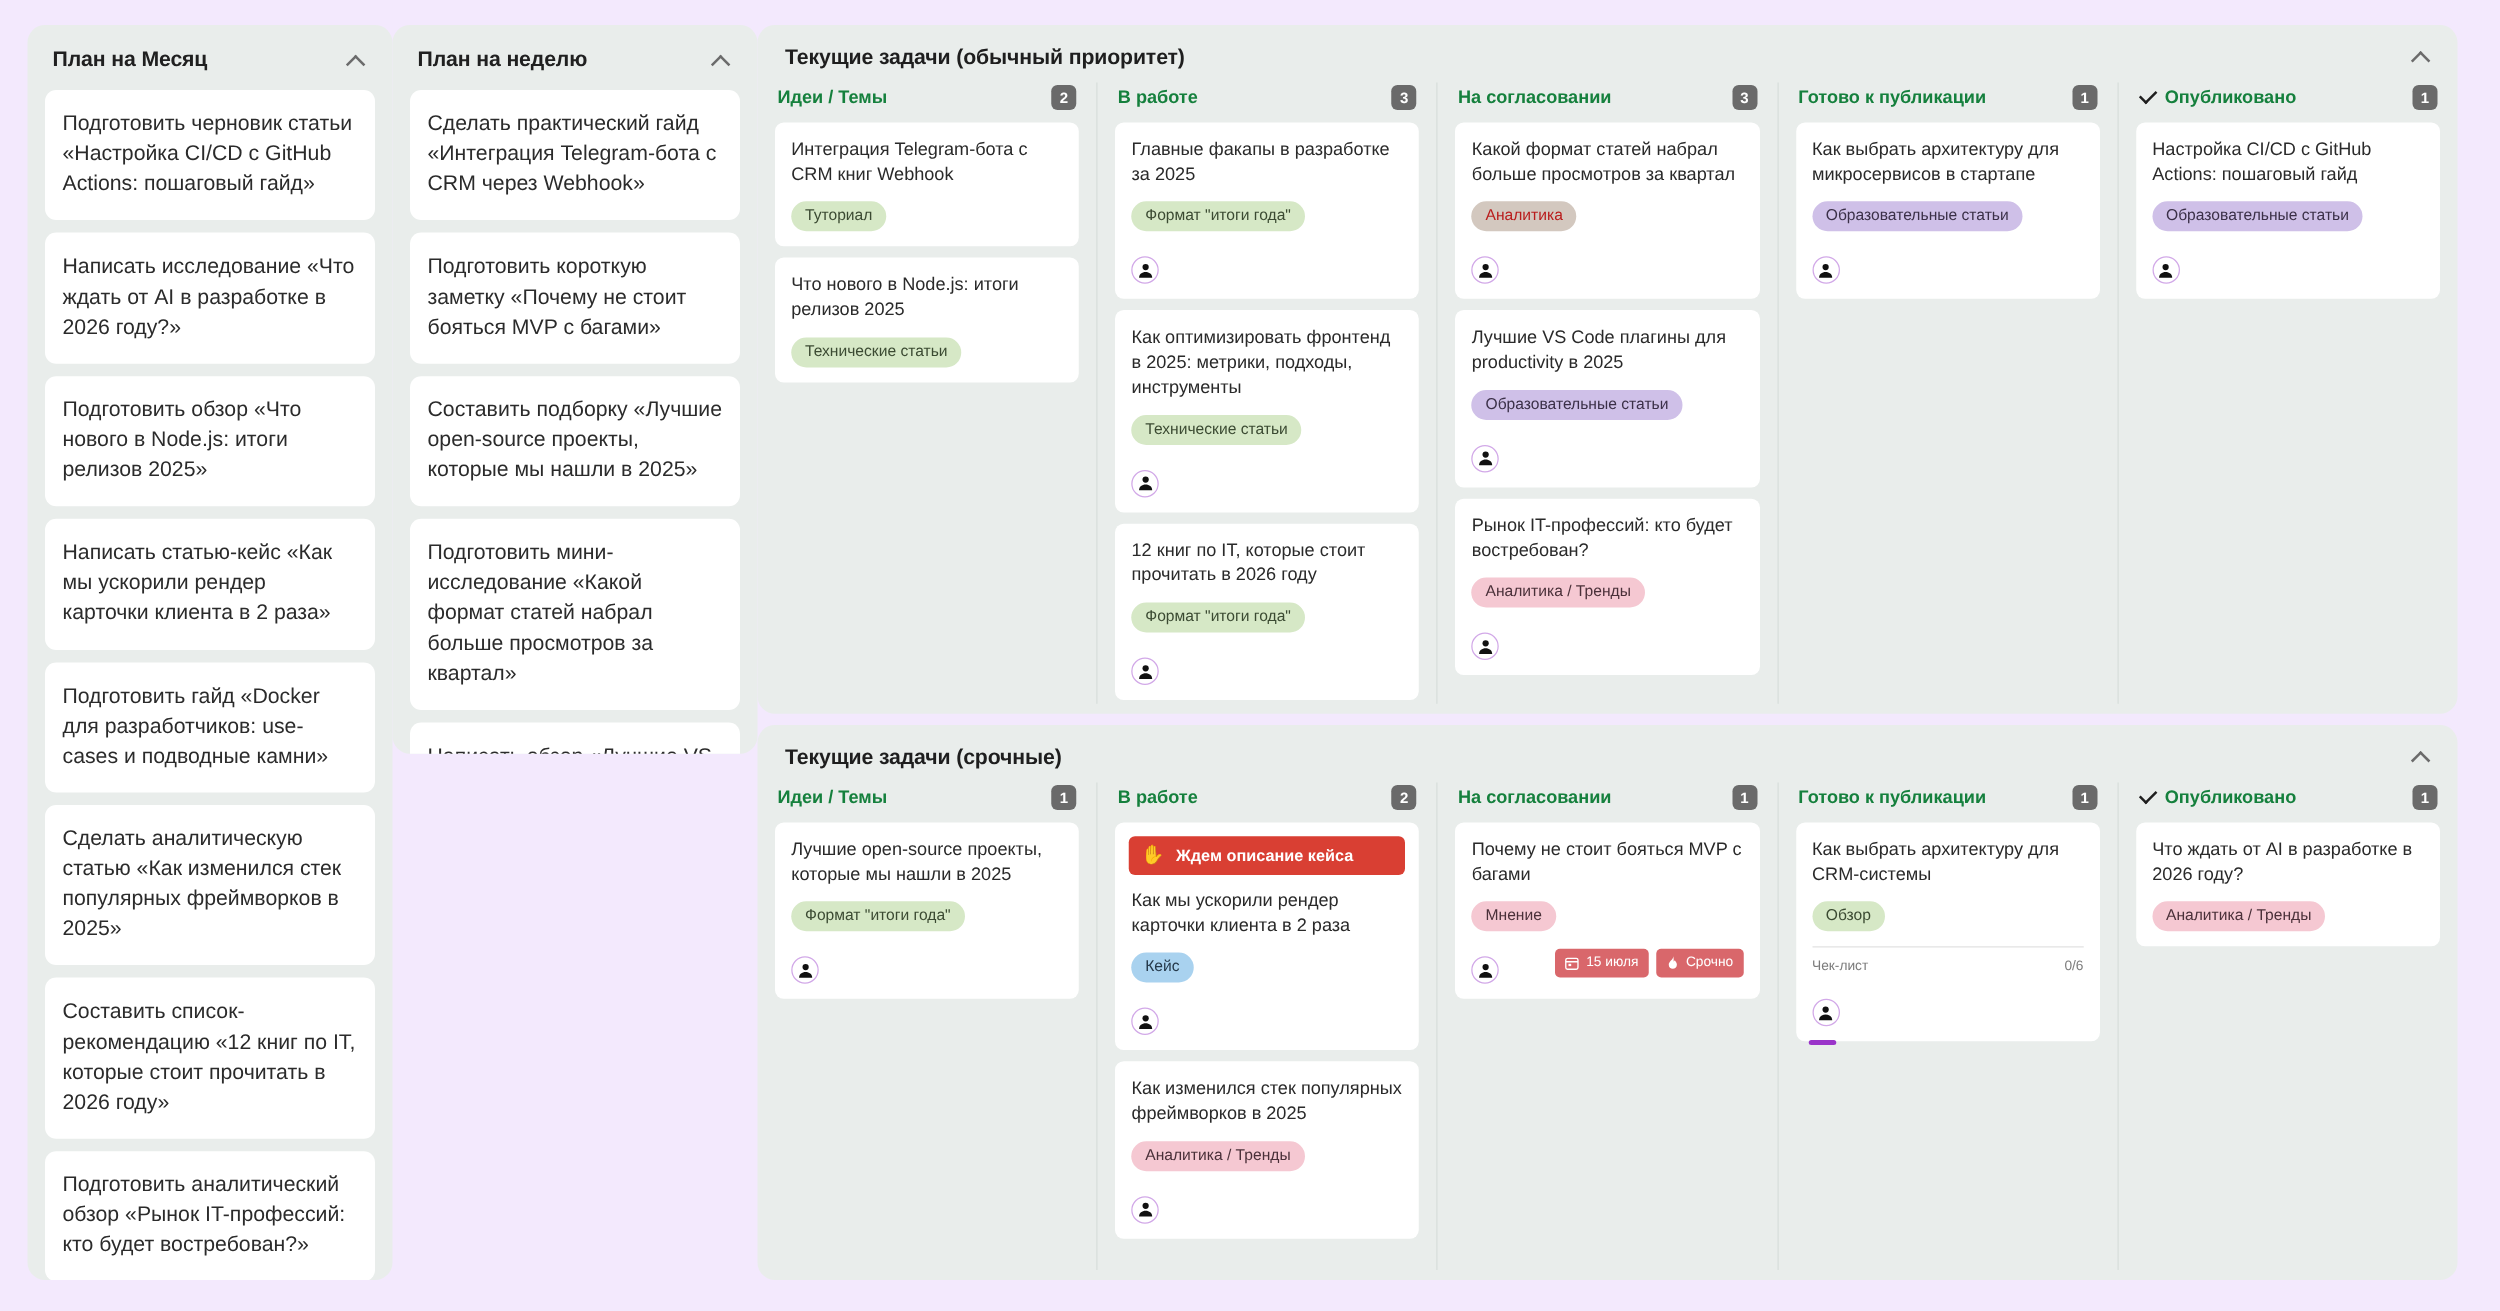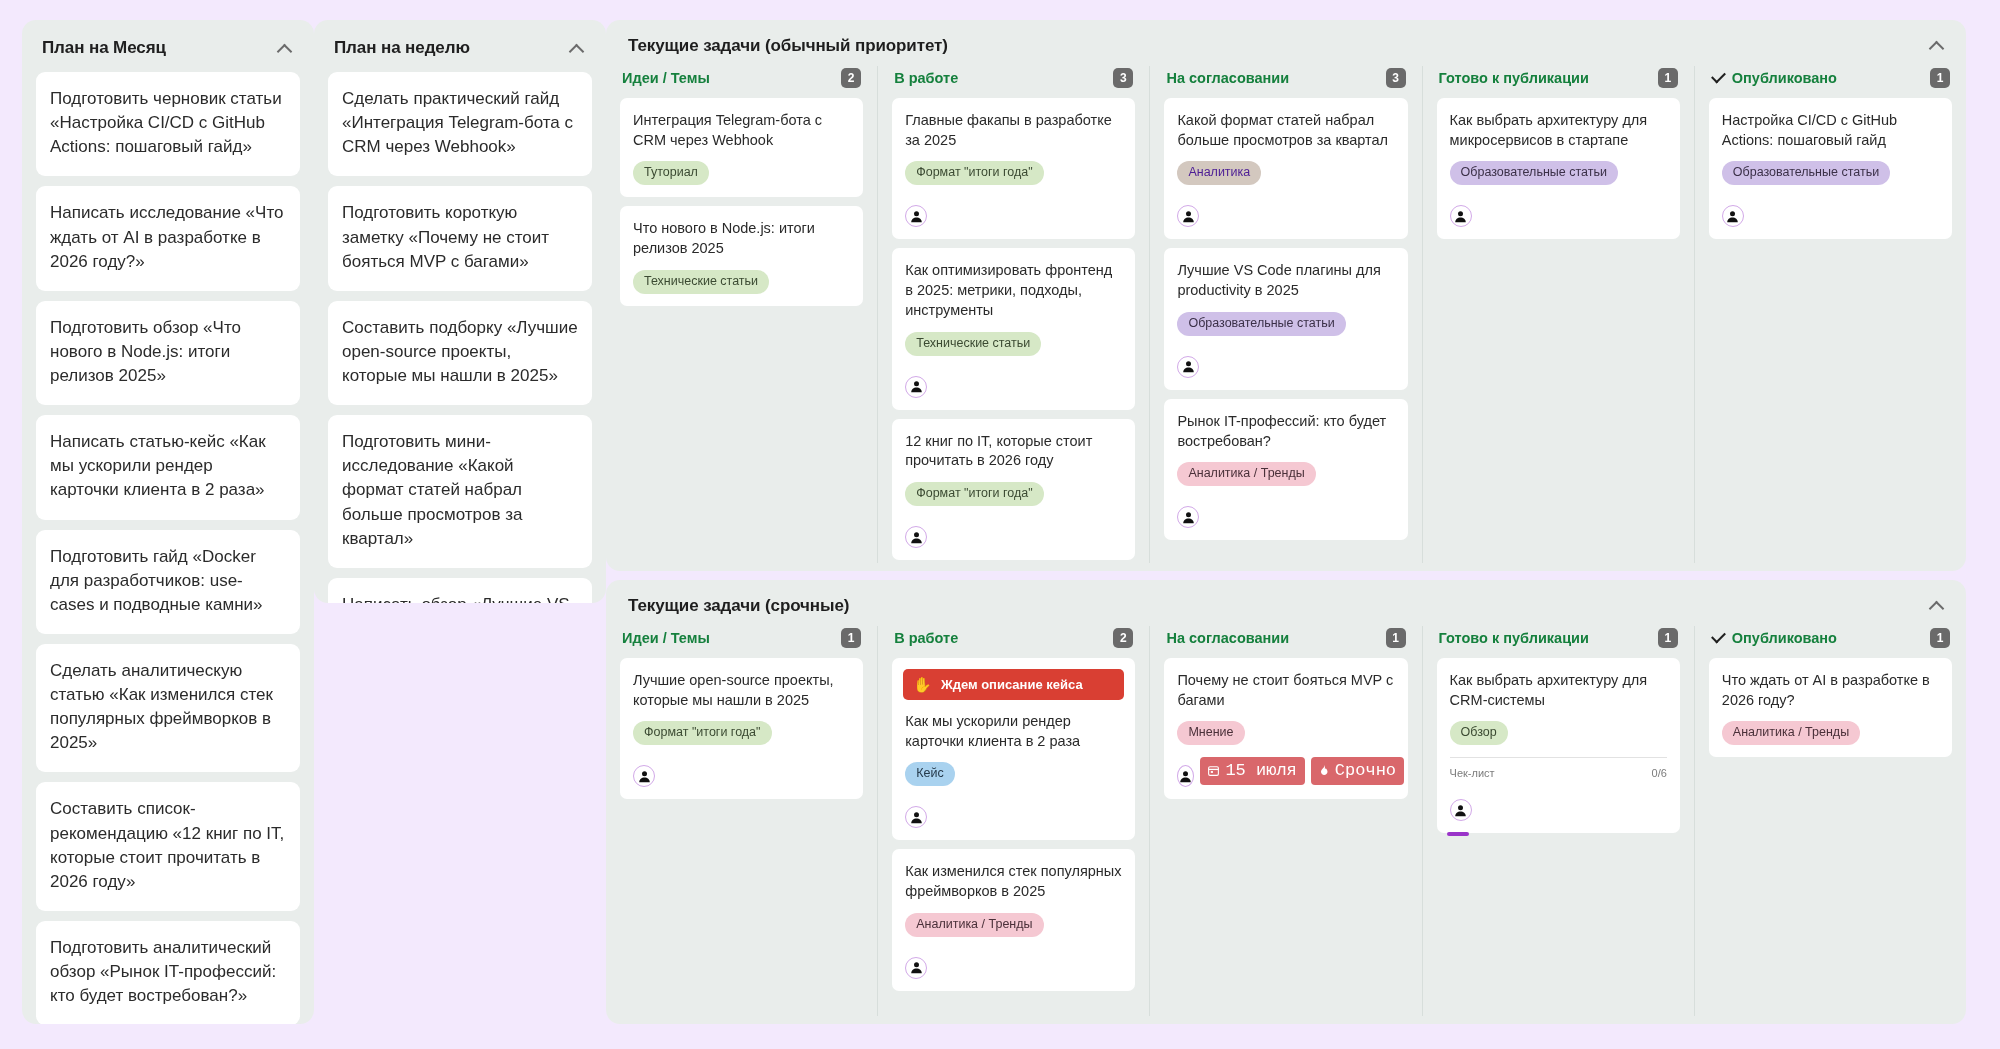--- a/index.html
+++ b/index.html
@@ -176,21 +176,21 @@
     margin-top: 11px;
     padding: 4px 11px 5px 11px;
     border-radius: 13px;
     font-size: 12.5px;
     line-height: 1.2;
     white-space: nowrap;
   }
   .tag-green { background: #d6e8c6; color: #3b4a32; }
   .tag-purple { background: #cfc0e8; color: #3b3048; }
   .tag-pink  { background: #f5c8d2; color: #4a3039; }
-  .tag-beige { background: #d3c8bf; color: #4c1d95; }
+  .tag-beige { background: #d3c8bf; color: #b91c1c; }
   .tag-blue  { background: #a9d2ef; color: #25394a; }
 
   .avatar {
     margin-top: 11px;
     width: 22px; height: 22px;
     border-radius: 50%;
     border: 1.6px solid #d2a9e8;
     display: flex;
     align-items: center;
     justify-content: center;
@@ -205,26 +205,25 @@
     justify-content: space-between;
     gap: 6px;
   }
   .badges { display: flex; gap: 6px; }
   .badge {
     display: inline-flex;
     align-items: center;
     gap: 5px;
     background: #d9676b;
     color: #fff;
-    font-size: 17px;
+    font-size: 11px;
     font-weight: 400;
     border-radius: 4px;
     padding: 4px 8px 5px 7px;
     white-space: nowrap;
-    font-family: Liberation Mono, monospace;
   }
   .badge svg { display: block; }
 
   .alert-banner {
     background: #d93f33;
     color: #fff;
     border-radius: 5px;
     padding: 8px 10px;
     font-size: 13px;
     font-weight: 700;
@@ -299,21 +298,21 @@
           <span class="chev"></span>
         </div>
         <div class="board-cols">
           <div class="kcol">
             <div class="kcol-head">
               <div class="kcol-name">
                 <span>Идеи / Темы</span>
               </div>
               <span class="kcount">2</span>
             </div>
-            <div class="kcard"><div class="kcard-title">Интеграция Telegram-бота с CRM через Webhook</div><span class="tag tag-green">Туториал</span></div>
+            <div class="kcard"><div class="kcard-title">Интеграция Telegram-бота с CRM книг Webhook</div><span class="tag tag-green">Туториал</span></div>
             <div class="kcard"><div class="kcard-title">Что нового в Node.js: итоги релизов 2025</div><span class="tag tag-green">Технические статьи</span></div>
           </div>
           <div class="kcol">
             <div class="kcol-head">
               <div class="kcol-name">
                 <span>В работе</span>
               </div>
               <span class="kcount">3</span>
             </div>
             <div class="kcard"><div class="kcard-title">Главные факапы в разработке за 2025</div><span class="tag tag-green">Формат "итоги года"</span><div class="card-footer">

